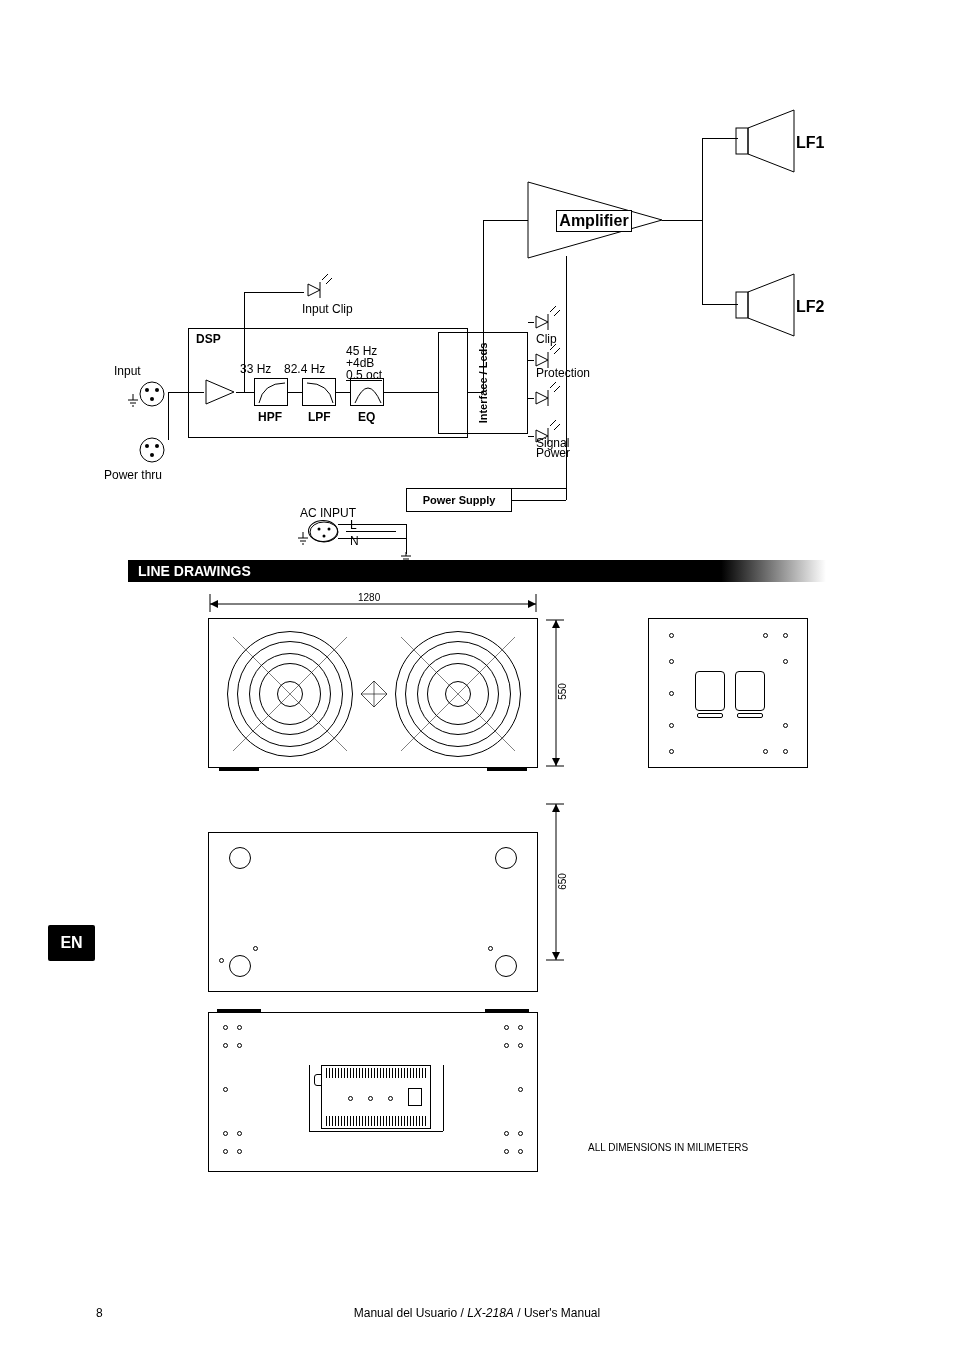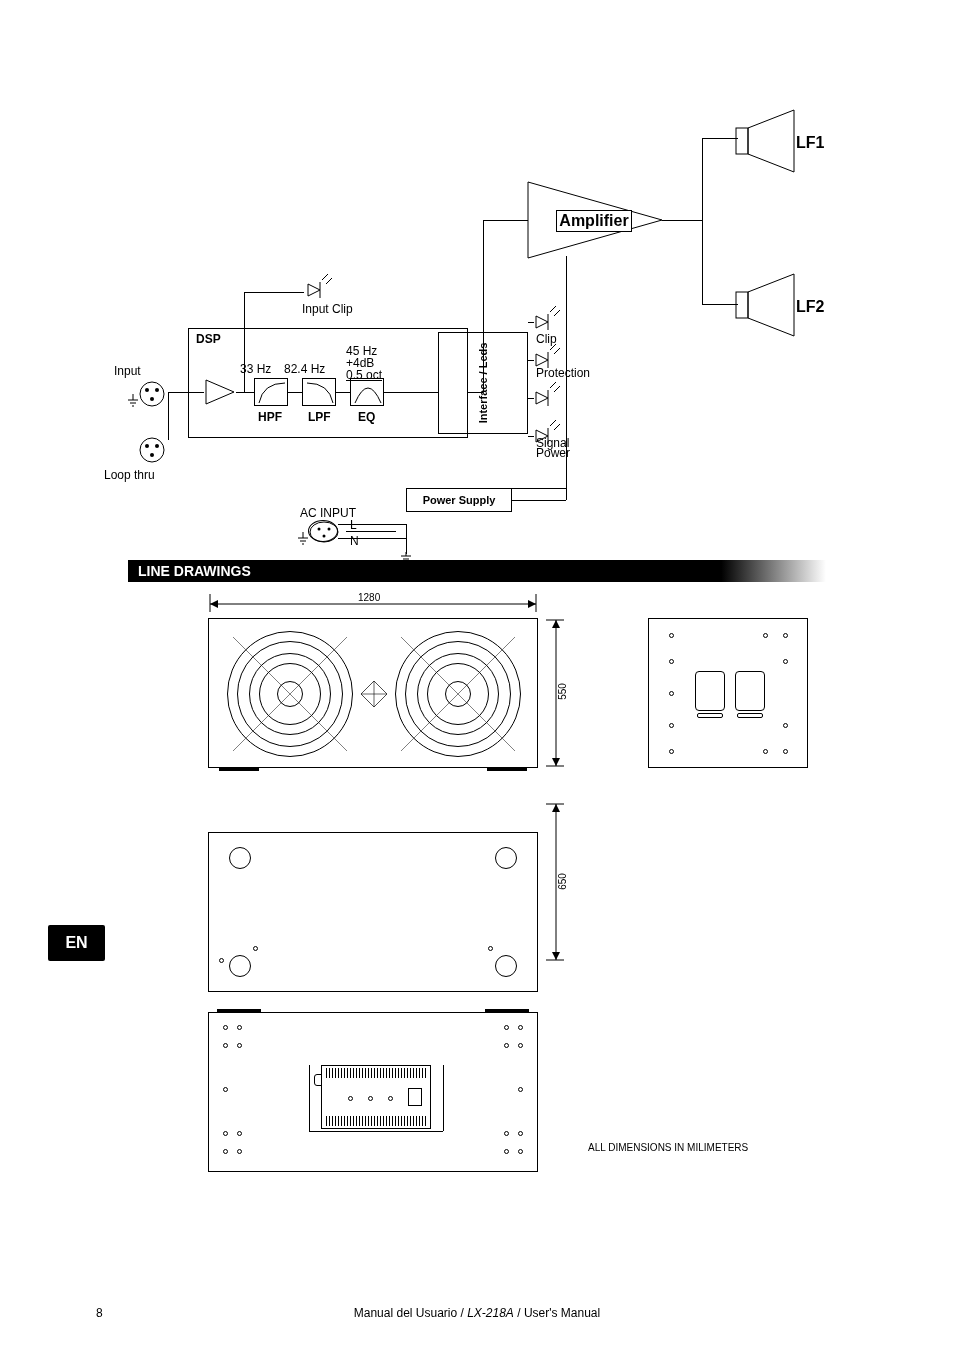--- a/index.html
+++ b/index.html
@@ -12,21 +12,21 @@
   }
   .page {
     width: 954px;
     height: 1350px;
     position: relative;
     padding: 80px 128px 40px 128px;
   }
   .lang-tab {
     position: absolute;
     left: 48px; top: 925px;
-    width: 57px; height: 36px;
+    width: 47px; height: 36px;
     background: #000;
     color: #fff;
     font-weight: bold;
     font-size: 16px;
     display: flex; align-items: center; justify-content: center;
     border-radius: 2px;
   }
   .section-bar {
     height: 22px;
     display: flex; align-items: center;
@@ -162,21 +162,21 @@
     </div>
     <div class="gnd" style="left:-2px; top:314px;">
       <svg width="14" height="14">
           <line x1="7" y1="0" x2="7" y2="6" stroke="#000"></line>
           <line x1="2" y1="6" x2="12" y2="6" stroke="#000"></line>
           <line x1="4" y1="9" x2="10" y2="9" stroke="#000"></line>
           <line x1="6" y1="12" x2="8" y2="12" stroke="#000"></line>
         </svg>
     </div>
 
-    <div class="bd-label" style="left:-24px; top:388px;">Loop thru</div>
+    <div class="bd-label" style="left:-24px; top:388px;">Power thru</div>
     <div class="xlr" style="left:10px; top:356px;">
       <svg width="28" height="28">
           <circle cx="14" cy="14" r="12" stroke="#000" fill="none"></circle>
           <circle cx="9" cy="10" r="2" fill="#000"></circle>
           <circle cx="19" cy="10" r="2" fill="#000"></circle>
           <circle cx="14" cy="19" r="2" fill="#000"></circle>
         </svg>
     </div>
 
     <div class="vline" style="left:40px; top:312px; height:48px;"></div>

